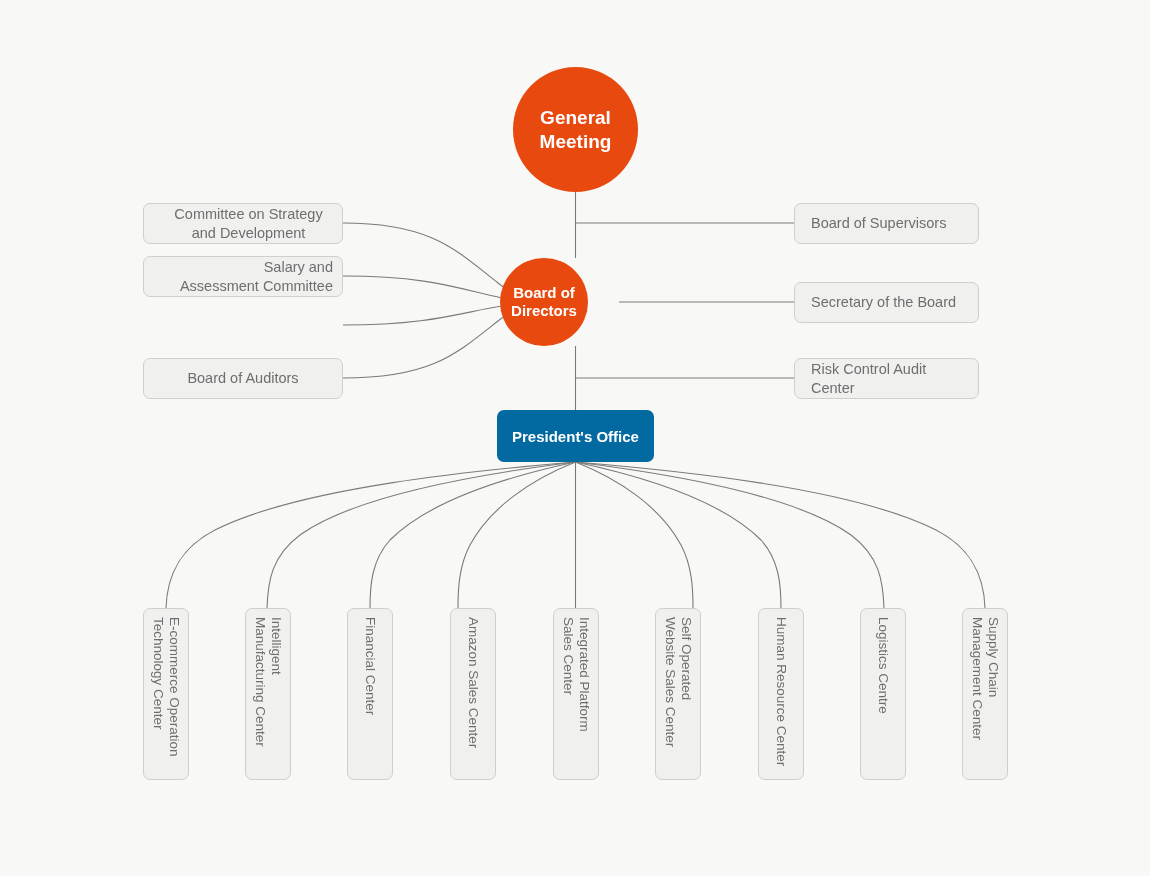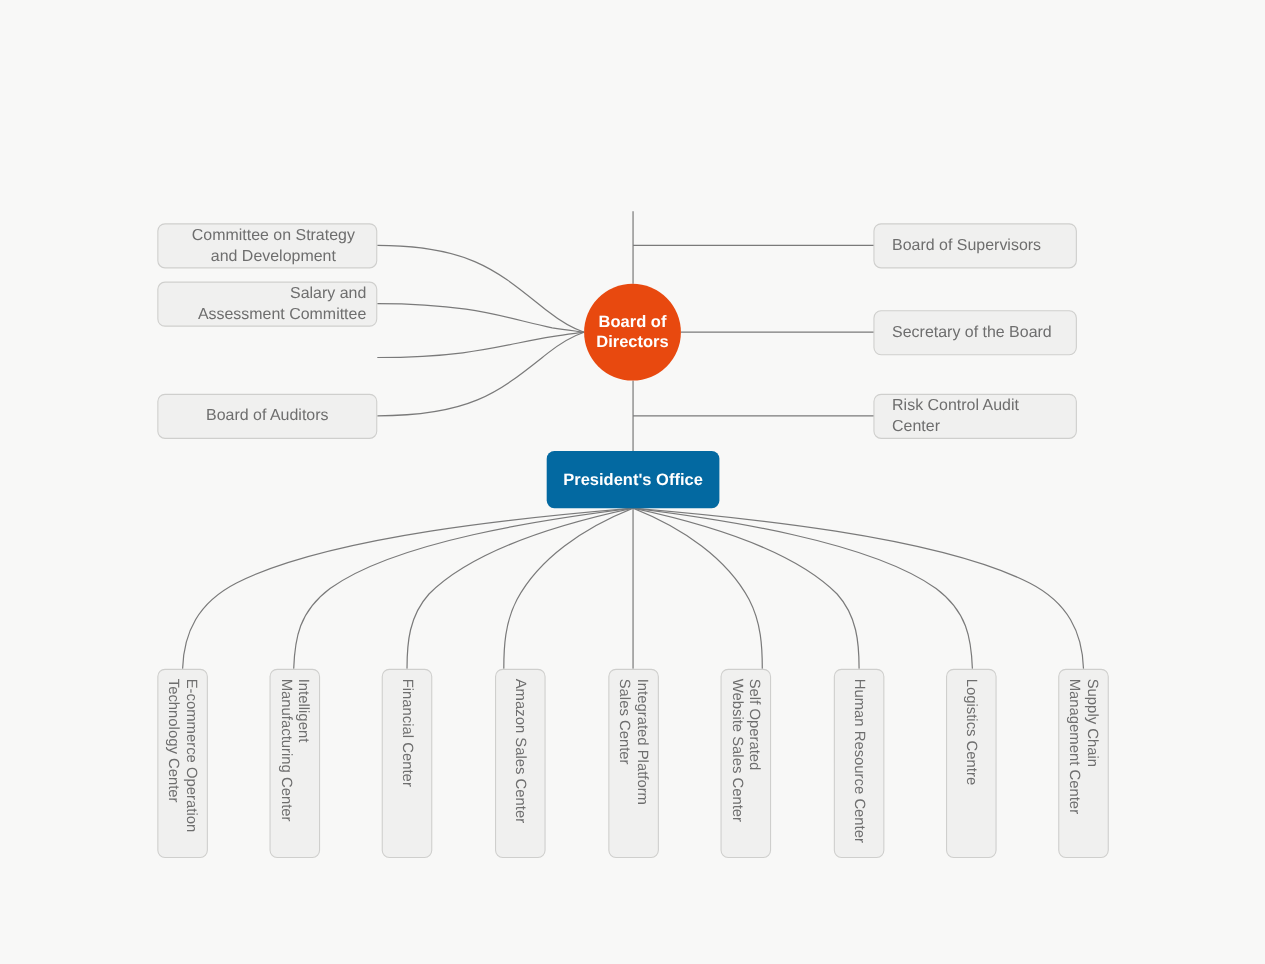--- a/index.html
+++ b/index.html
@@ -44,21 +44,21 @@
     z-index: 5;
   }
   #node-general-meeting {
     left: 513px;
     top: 67px;
     width: 125px;
     height: 125px;
     font-size: 19px;
   }
   #node-board-of-directors {
-    left: 531px;
+    left: 500px;
     top: 258px;
     width: 88px;
     height: 88px;
     font-size: 15px;
   }
 
   
   #node-presidents-office {
     position: absolute;
     left: 497px;
@@ -160,20 +160,23 @@
       <path d="M575.5,462 C510,476 430,500 390,540 C372,560 370,584 370,608"></path>
       <path d="M575.5,462 C530,480 490,508 470,545 C459,566 458,588 458,608"></path>
       <path d="M575.5,462 L575.5,608"></path>
       <path d="M575.5,462 C621,480 661,508 681,545 C692,566 693,588 693,608"></path>
       <path d="M575.5,462 C641,476 721,500 761,540 C779,560 781,584 781,608"></path>
       <path d="M575.5,462 C656,472 791,492 851,535 C879,556 883,580 884,608"></path>
       <path d="M575.5,462 C671,470 851,487 936,530 C971,548 984,575 985,608"></path>
     </g>
   </svg>
 
+  <div class="circle-node" id="node-general-meeting">
+    <span>General Meeting</span>
+  </div>
 
   <div class="circle-node" id="node-board-of-directors">
     <span>Board of Directors</span>
   </div>
 
   <div id="node-presidents-office">
     <span>President's Office</span>
   </div>
 
   <div class="box-node left-box" style="top:203px;padding-left:20px;">

